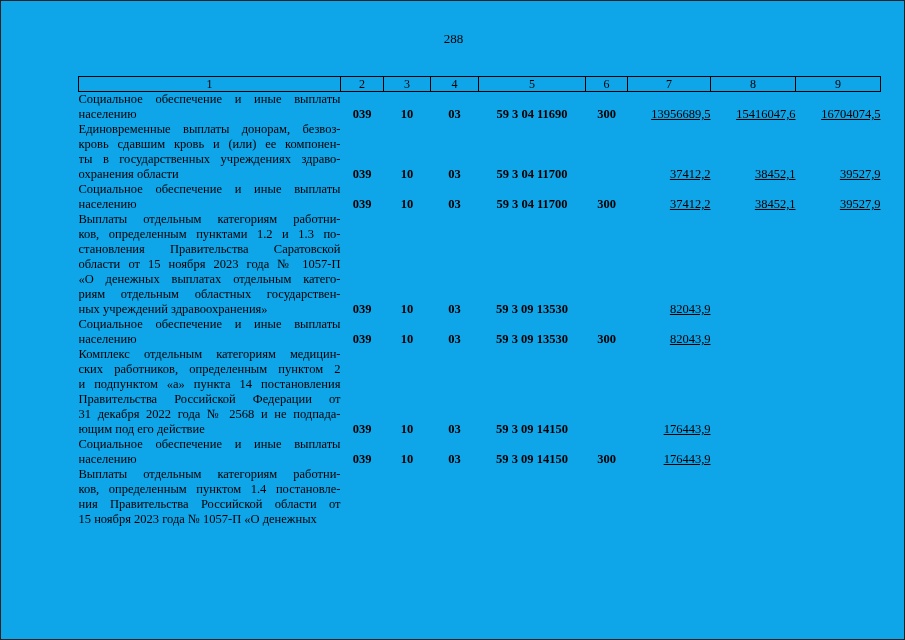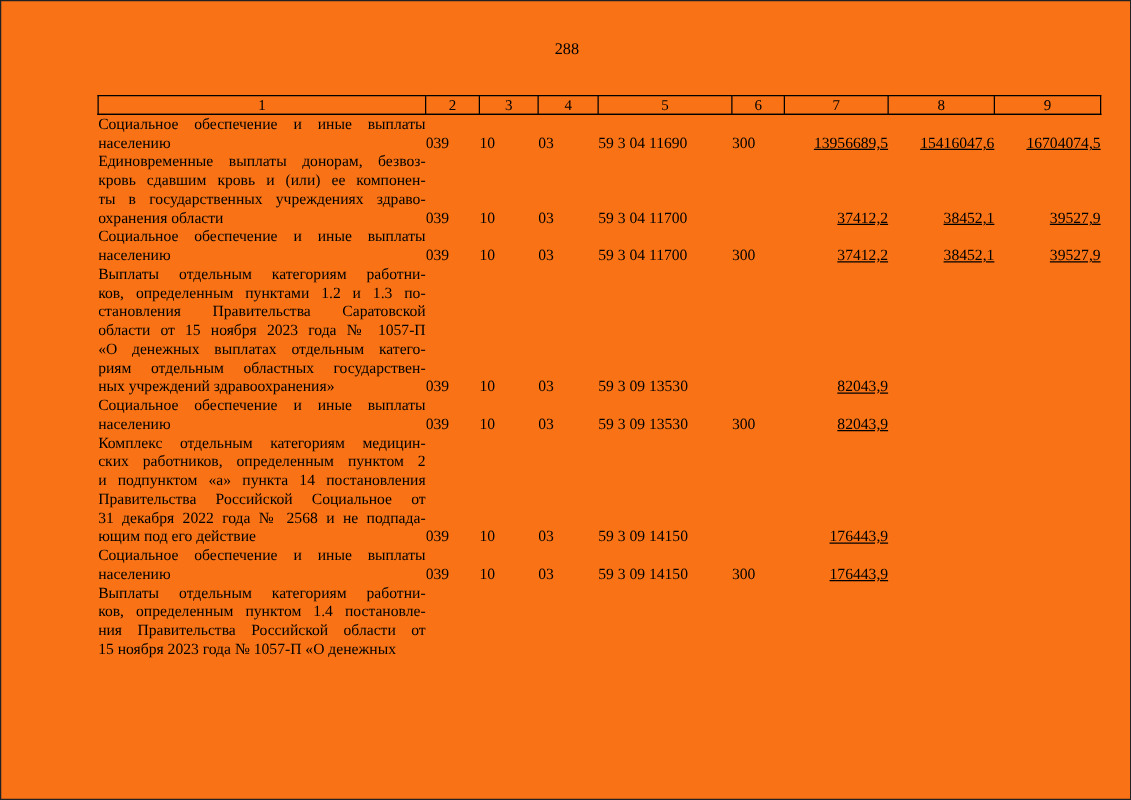--- a/index.html
+++ b/index.html
@@ -12,21 +12,21 @@
     height: 640px;
     font-family: "Liberation Serif", "DejaVu Serif", serif;
     color: #000000;
   }
   .page {
     position: relative;
     width: 905px;
     height: 640px;
     box-sizing: border-box;
     border: 1px solid #222222;
-    background: #f97316;
+    background: #0ea5e9;
     overflow: hidden;
   }
   .pageno {
     position: absolute;
     top: 30px;
     left: 0;
     width: 905px;
     text-align: center;
     font-size: 13px;
     line-height: 15px;
@@ -59,21 +59,23 @@
   }
   td.c-desc .line {
     text-align: justify;
     text-align-last: justify;
   }
   td.c-desc .line.last {
     text-align: center;
     text-align-last: left;
   }
   td.c-num {
+    text-align: center;
     vertical-align: bottom;
+    font-weight: bold;
   }
   td.c-amt {
     text-align: right;
     vertical-align: bottom;
     padding-right: 3px;
     text-decoration: underline;
   }
 </style>
 </head>
 <body>
@@ -182,21 +184,21 @@
           <td class="c-num">300</td>
           <td class="c-amt">82043,9</td>
           <td class="c-amt"></td>
           <td class="c-amt"></td>
         </tr>
         <tr>
           <td class="c-desc">
             <div class="line">Комплекс отдельным категориям медицин-</div>
             <div class="line">ских работников, определенным пунктом 2</div>
             <div class="line">и подпунктом «а» пункта 14 постановления</div>
-            <div class="line">Правительства Российской Социальное от</div>
+            <div class="line">Правительства Российской Федерации от</div>
             <div class="line">31 декабря 2022 года № 2568 и не подпада-</div>
             <div class="line last">ющим под его действие</div>
           </td>
           <td class="c-num">039</td>
           <td class="c-num">10</td>
           <td class="c-num">03</td>
           <td class="c-num">59 3 09 14150</td>
           <td class="c-num"></td>
           <td class="c-amt">176443,9</td>
           <td class="c-amt"></td>

